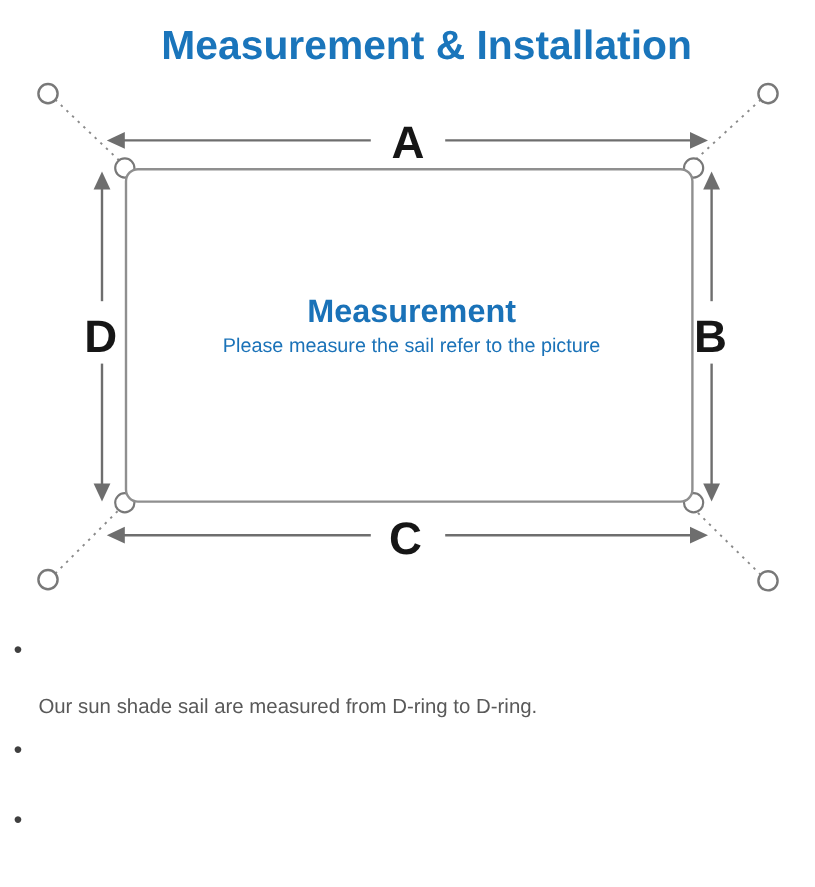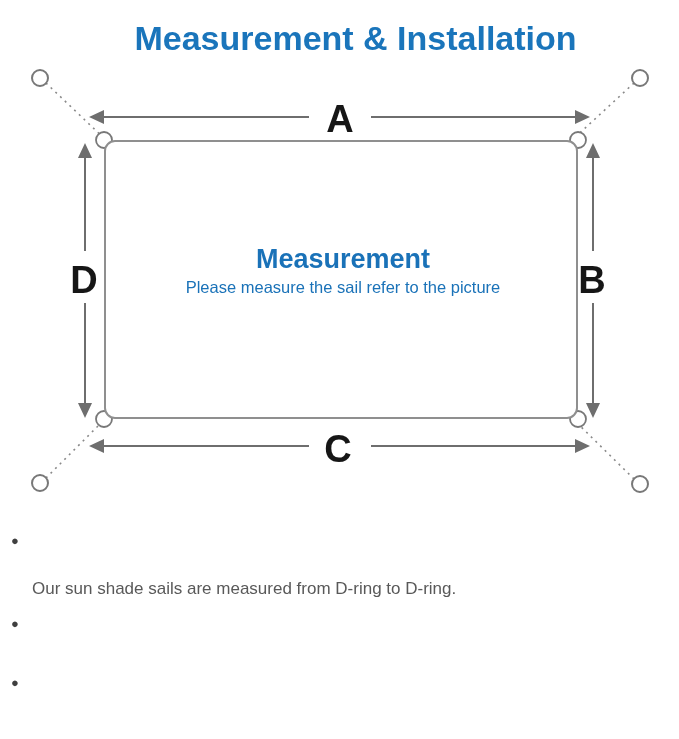--- a/index.html
+++ b/index.html
@@ -133,21 +133,21 @@
   <text class="dim-label" x="338" y="407" text-anchor="middle">C</text>
   <text class="dim-label" x="84" y="238" text-anchor="middle">D</text>
 
   <text class="center-heading" x="343" y="213" text-anchor="middle">Measurement</text>
   <text class="center-subheading" x="343" y="238" text-anchor="middle">Please measure the sail refer to the picture</text>
 </svg>
 
 <ul class="bullets">
   <li>
     <span class="dot">●</span>
-    <span>Our sun shade sails are measured from D-ring to D-ring.</span>
+    <span>Our sun shade sail are measured from D-ring to D-ring.</span>
   </li>
   <li>
     <span class="dot">●</span>
   </li>
   <li>
     <span class="dot">●</span>
     
   </li>
 
 </ul>

